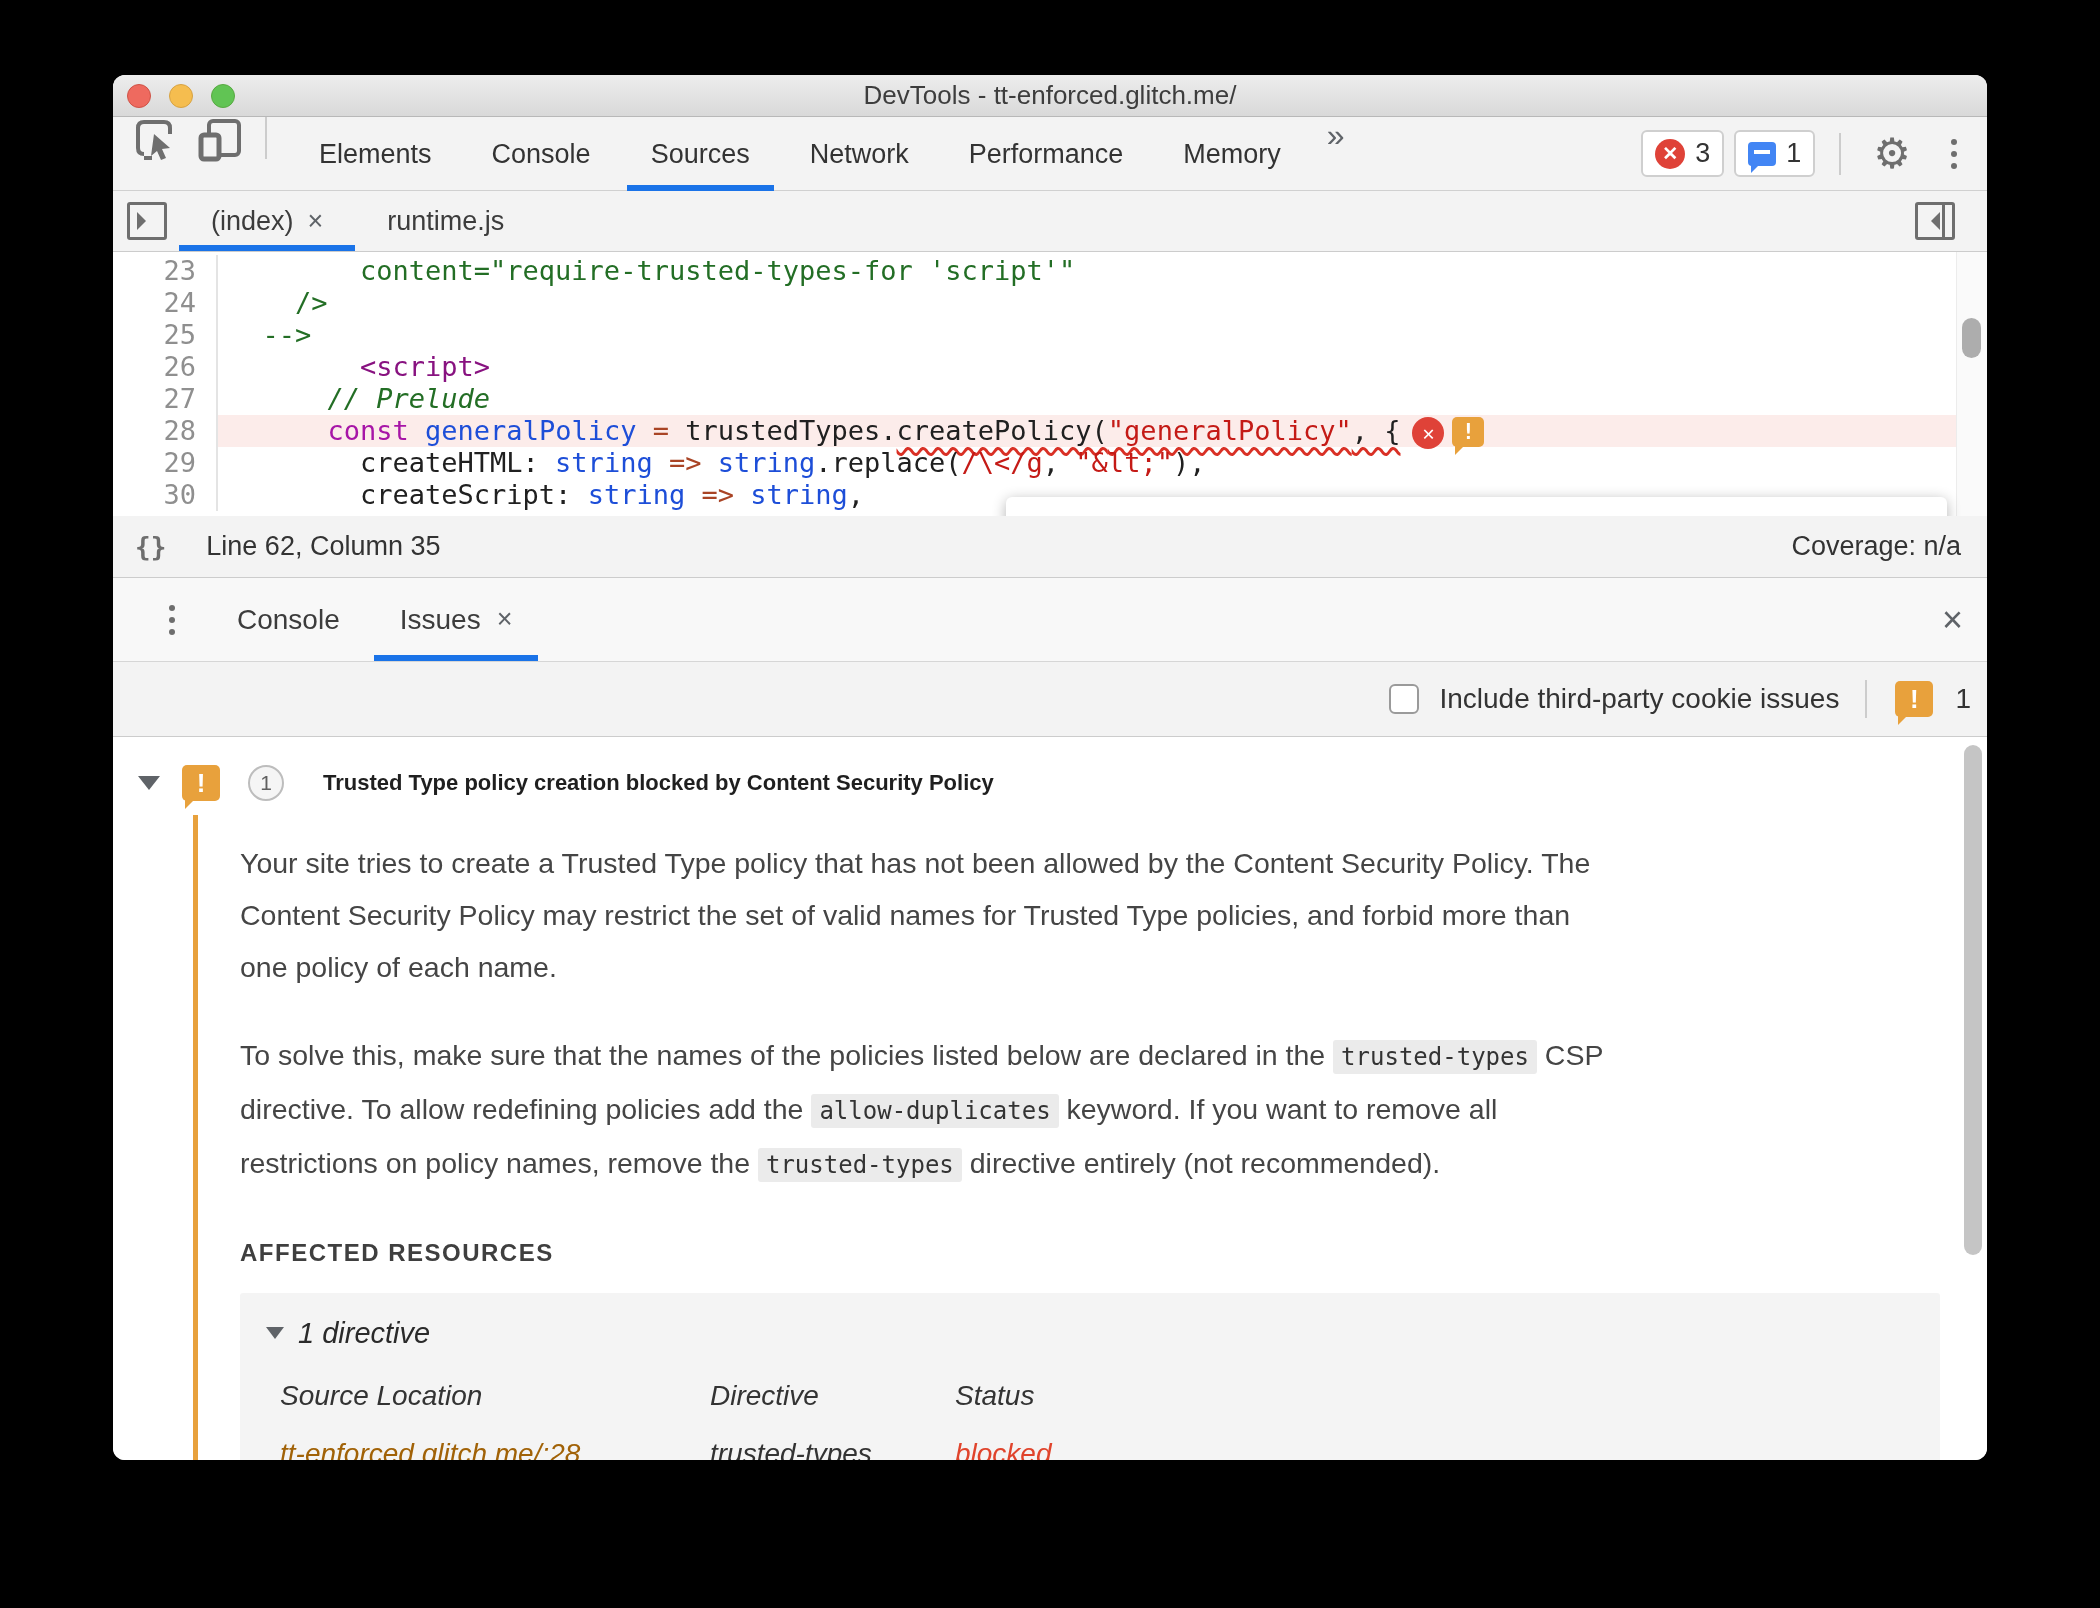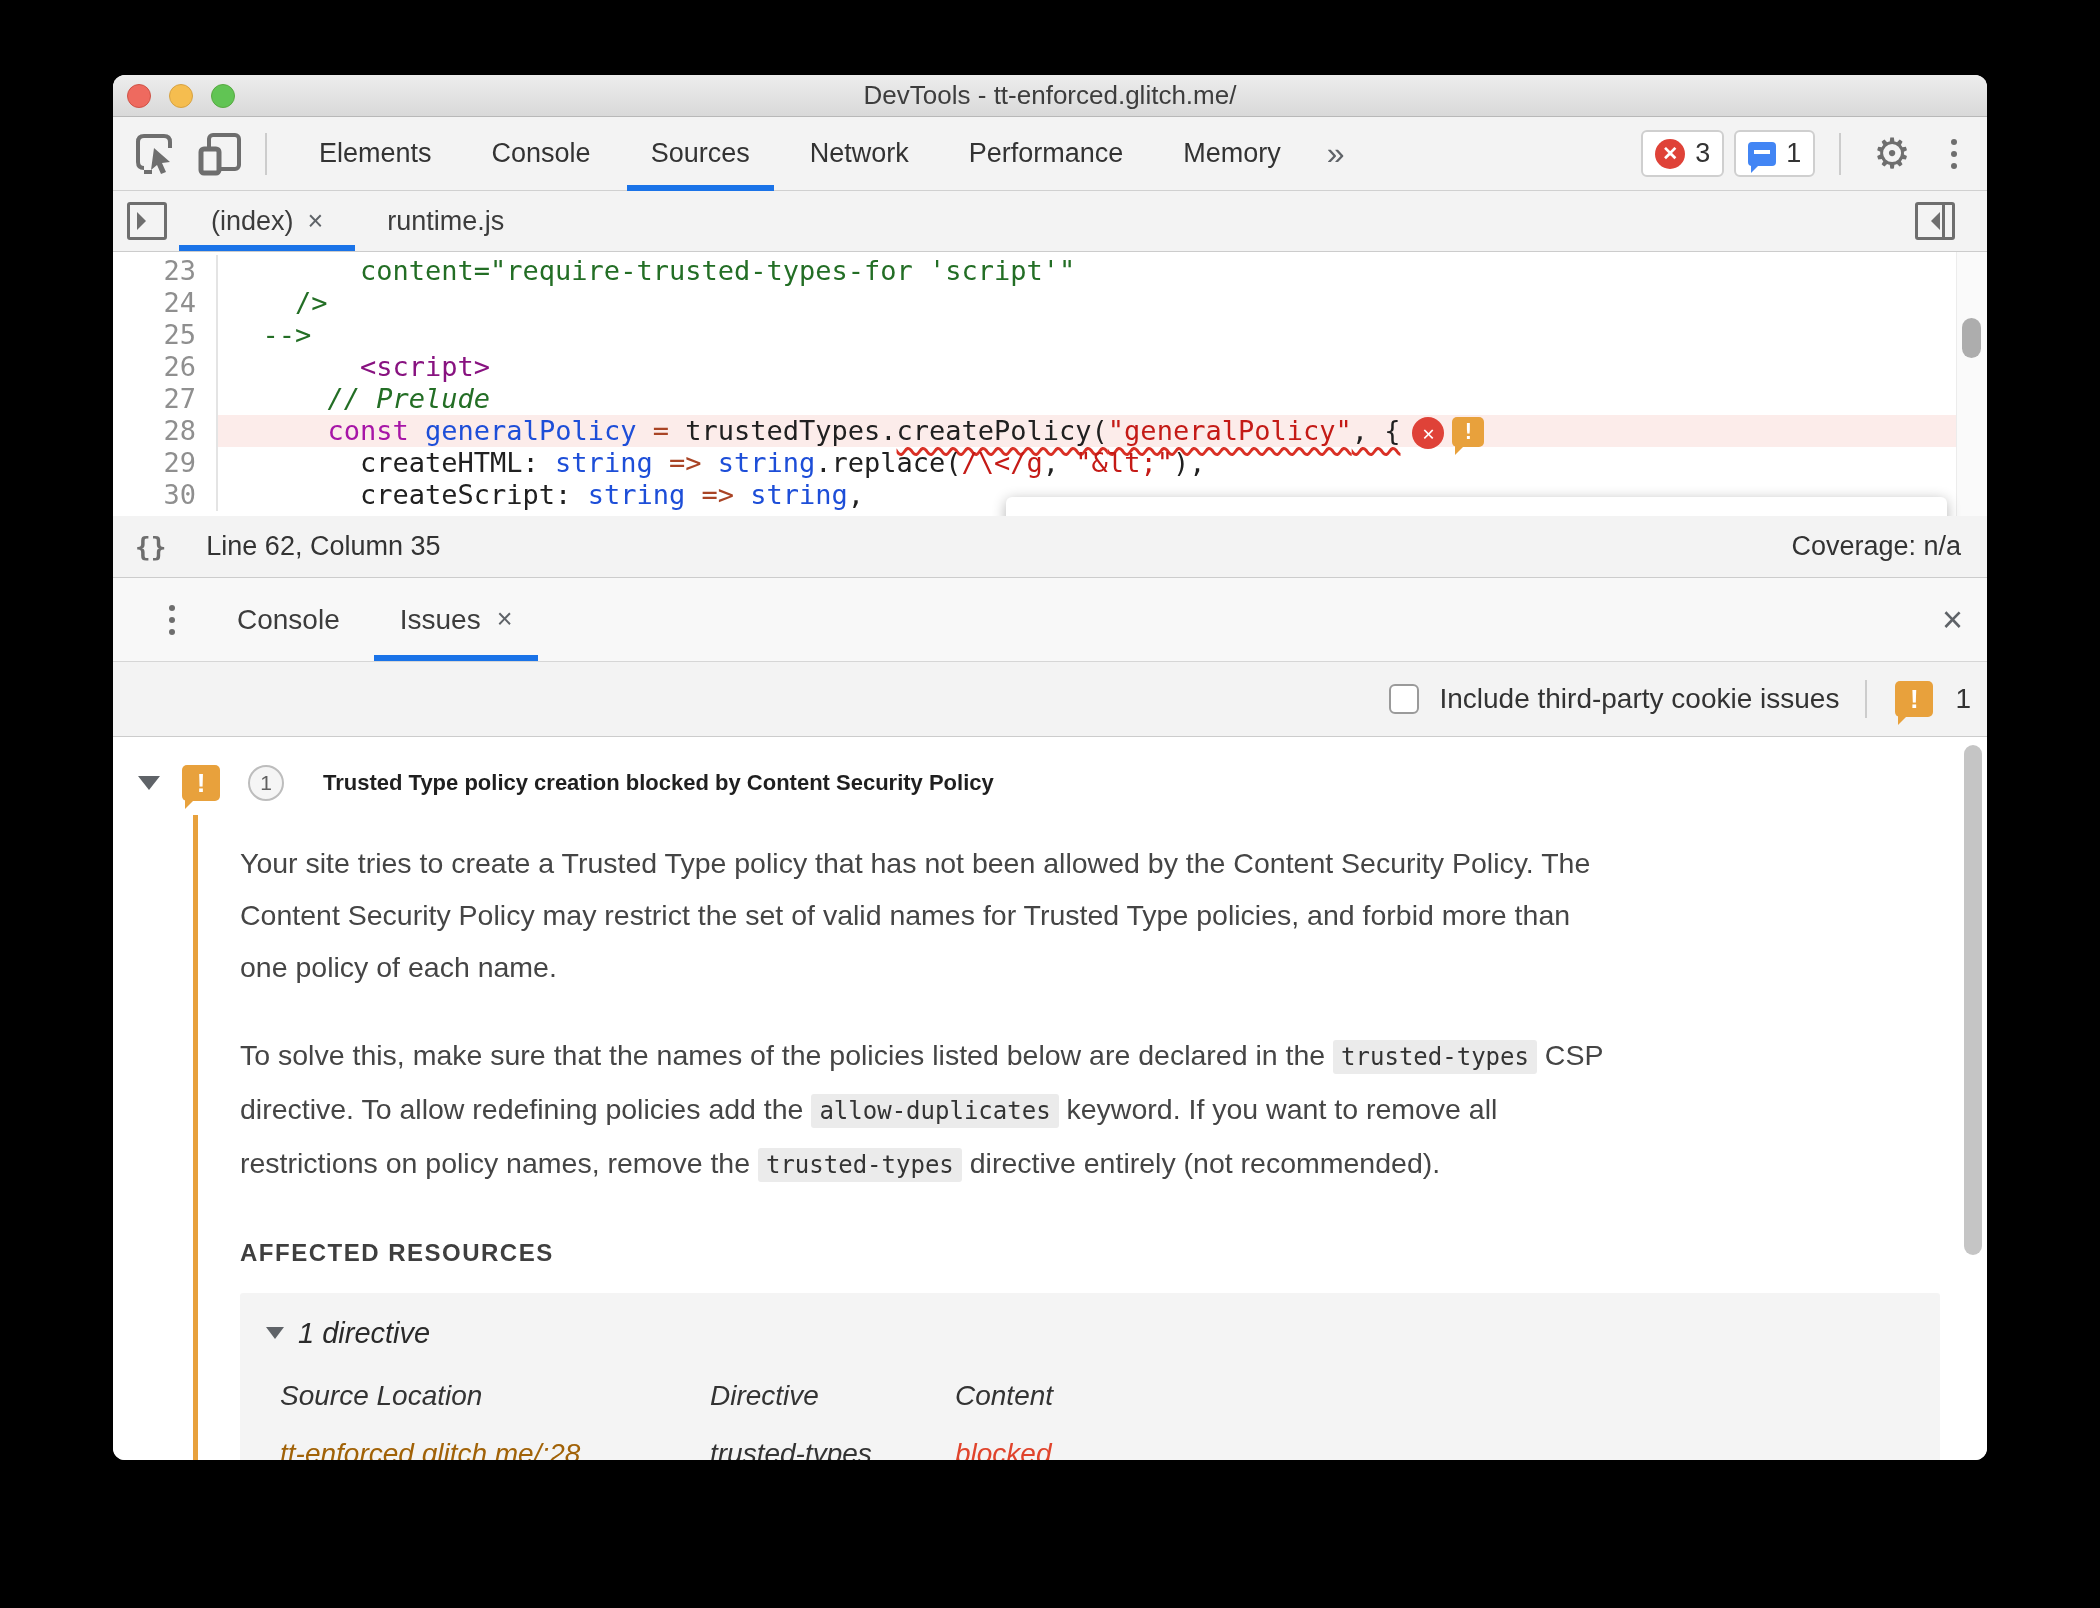--- a/index.html
+++ b/index.html
@@ -14,21 +14,21 @@
               border-bottom:1px solid #b8b8b8; display:flex; align-items:center; padding-left:14px; }
   .traffic { display:flex; gap:18px; }
   .light { width:24px; height:24px; border-radius:50%; }
   .light.red    { background:#ee6a5f; border:1px solid #ce5347; }
   .light.yellow { background:#f5bd4f; border:1px solid #d6a243; }
   .light.green  { background:#61c454; border:1px solid #58a942; }
   .title-text { position:absolute; left:0; right:0; text-align:center; font-size:26px; color:#3d3d3d; }
 
   
   .toolbar { height:74px; background:#f3f3f3; border-bottom:1px solid #d0d0d0;
-             display:flex; align-items:center; padding:0 26px 0 20px; position:relative; }
+             display:flex; padding:0 26px 0 20px; position:relative; }
   .tb-icon { width:46px; height:46px; display:flex; align-items:center; justify-content:center; color:#6e6e6e; }
   .vsep { width:2px; height:42px; background:#ccc; margin:0 22px; }
   .main-tab { position:relative; height:74px; display:flex; align-items:center; padding:0 30px;
               font-size:27px; color:#333; cursor:default; }
   .main-tab.active::after { content:""; position:absolute; left:6px; right:6px; bottom:0; height:6px; background:#1a73e8; }
   .chevrons { font-size:32px; color:#5f6368; padding:0 16px; }
   .right-cluster { margin-left:auto; display:flex; align-items:center; gap:10px; }
   .badge-box { display:flex; align-items:center; gap:10px; background:#fff; border:2px solid #cfcfcf;
                border-radius:6px; padding:6px 12px; font-size:27px; color:#333; }
   .err-dot { width:30px; height:30px; border-radius:50%; background:#df4238; color:#fff; font-size:19px;
@@ -309,21 +309,21 @@
         <div class="res-panel">
           <div class="group-row">
             <span class="disc sm"></span>
             <span>1 directive</span>
           </div>
           <table class="res-table">
             <thead>
                 <tr id="res-head">
                   <th class="c1">Source Location</th>
                   <th class="c2">Directive</th>
-                  <th class="">Content</th>
+                  <th class="">Status</th>
                 </tr>
               </thead>
             <tbody>
               <tr>
                 <td class="c1"><span class="src-link">tt-enforced.glitch.me/:28</span></td>
                 <td class="c2">trusted-types</td>
                 <td class="status-blocked">blocked</td>
               </tr>
             </tbody>
           </table>

